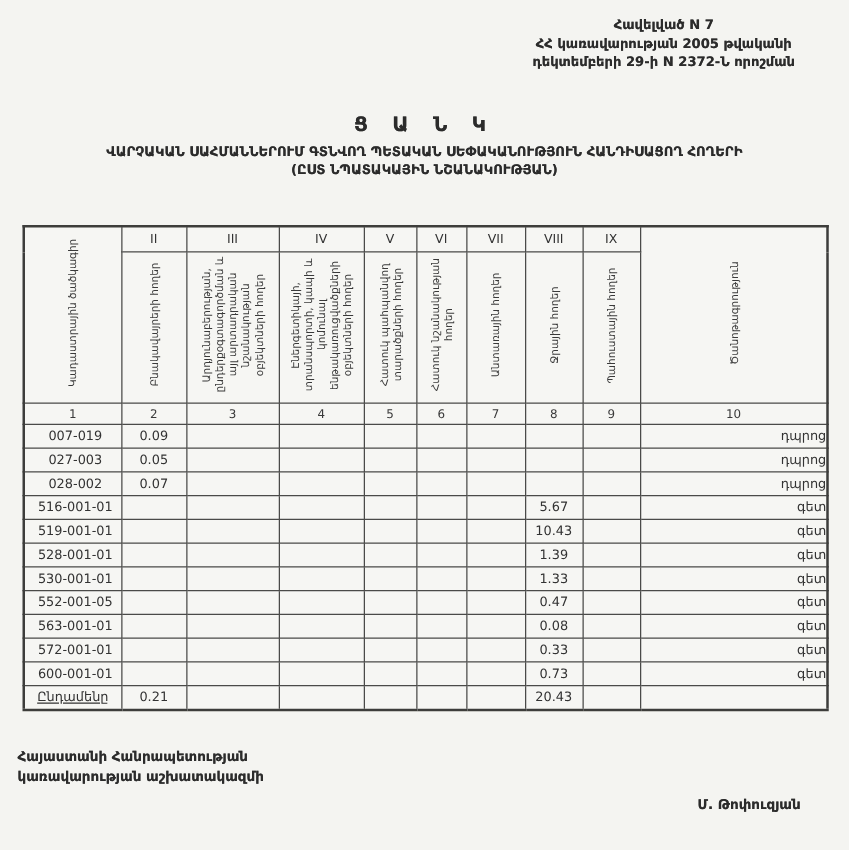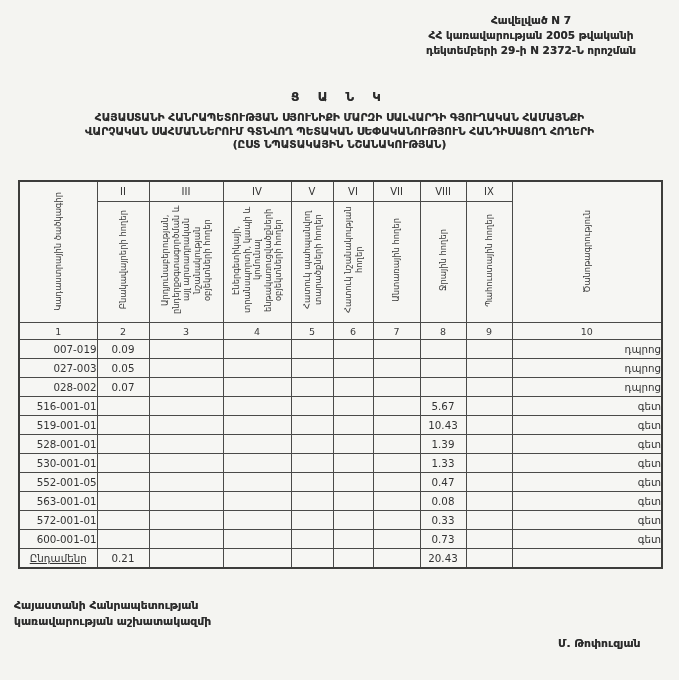--- a/index.html
+++ b/index.html
@@ -21,21 +21,21 @@
     line-height:15px; color:#2b2b2b;
     text-shadow:0 0 0.5px #666;
   }
 
   
   .doc-title {
     position:absolute; top:90px; left:10px; width:659px;
     text-align:center; color:#2b2b2b;
     text-shadow:0 0 0.5px #666;
   }
-  .doc-title .heading { font-size:12px; font-weight:bold; letter-spacing:7px; margin-bottom:7px; }
+  .doc-title .heading { font-size:16px; font-weight:bold; letter-spacing:7px; margin-bottom:7px; }
   .doc-title .tline { font-size:10.6px; font-weight:bold; line-height:13.5px; }
 
   
   table.land-table {
     position:absolute; left:18px; top:180px;
     border-collapse:collapse; table-layout:fixed;
     width:643px;
     background:#f6f6f3;
   }
   table.land-table th, table.land-table td {
@@ -57,21 +57,21 @@
     font-size:8.4px;
     line-height:1.25;
     white-space:normal;
     max-height:112px;
     text-align:center;
     color:#3a3a3a;
   }
   .vtext.tall { max-height:136px; }
   tr.number-row td { height:16px; font-size:9.5px; text-align:center; color:#3a3a3a; }
   tbody tr td { height:18px; font-size:10.3px; text-align:center; }
-  tbody tr td.c1 { text-align:right; padding-left:4px; }
+  tbody tr td.c1 { text-align:center; padding-left:4px; }
   tbody tr td.c10 { text-align:right; padding-left:21px; }
   tbody tr.total-row td.c1 { text-align:center; padding-left:0;text-decoration:underline; }
   tbody tr.total-row td { border-bottom:2px solid #3d3d3b; }
 
   
   .footer-left {
     position:absolute; left:14px; top:598px;
     font-size:10.8px; font-weight:bold; line-height:15.5px;
     color:#2b2b2b; text-shadow:0 0 0.5px #666;
   }
@@ -87,21 +87,20 @@
 <div class="page">
 
   <div class="annex">
     <div>Հավելված N 7</div>
     <div>ՀՀ կառավարության 2005 թվականի</div>
     <div>դեկտեմբերի 29-ի N 2372-Ն որոշման</div>
   </div>
 
   <div class="doc-title">
     <div class="heading">Ց Ա Ն Կ</div>
-    <div class="tline">ՀԱՅԱՍՏԱՆԻ ՀԱՆՐԱՊԵՏՈՒԹՅԱՆ ՍՅՈՒՆԻՔԻ ՄԱՐԶԻ ՍԱԼՎԱՐԴԻ ԳՅՈՒՂԱԿԱՆ ՀԱՄԱՅՆՔԻ</div>
     <div class="tline">ՎԱՐՉԱԿԱՆ ՍԱՀՄԱՆՆԵՐՈՒՄ ԳՏՆՎՈՂ ՊԵՏԱԿԱՆ ՍԵՓԱԿԱՆՈՒԹՅՈՒՆ ՀԱՆԴԻՍԱՑՈՂ ՀՈՂԵՐԻ</div>
     <div class="tline">(ԸՍՏ ՆՊԱՏԱԿԱՅԻՆ ՆՇԱՆԱԿՈՒԹՅԱՆ)</div>
   </div>
 
   <table class="land-table">
     <colgroup>
       <col style="width:78px">
         <col style="width:52px">
         <col style="width:74px">
         <col style="width:68px">

